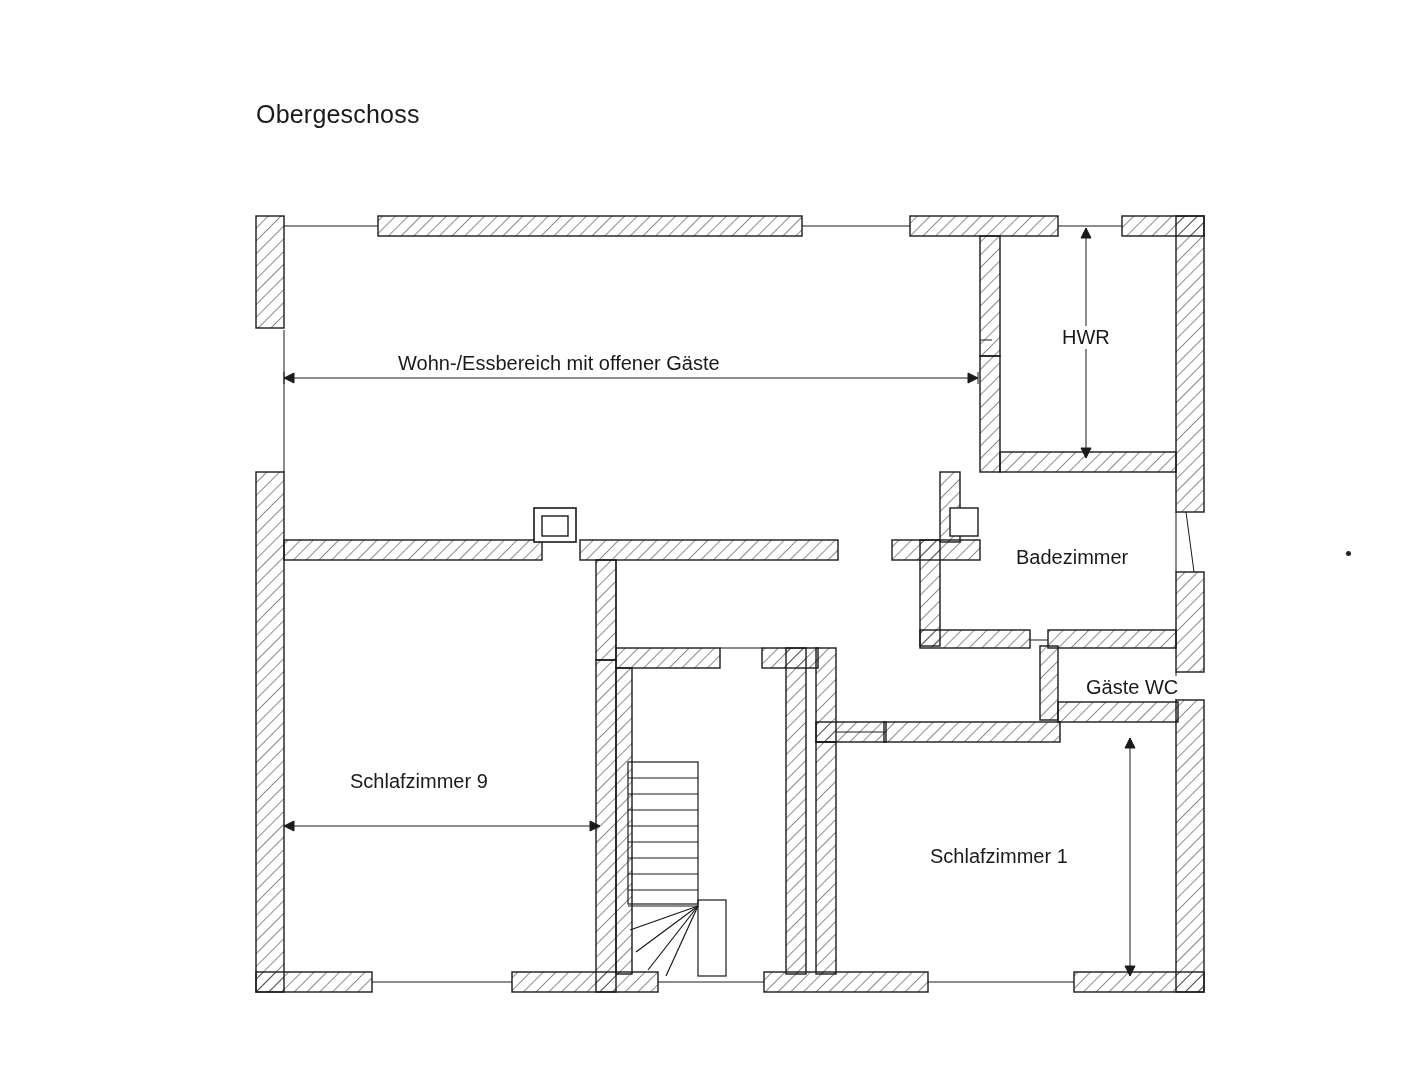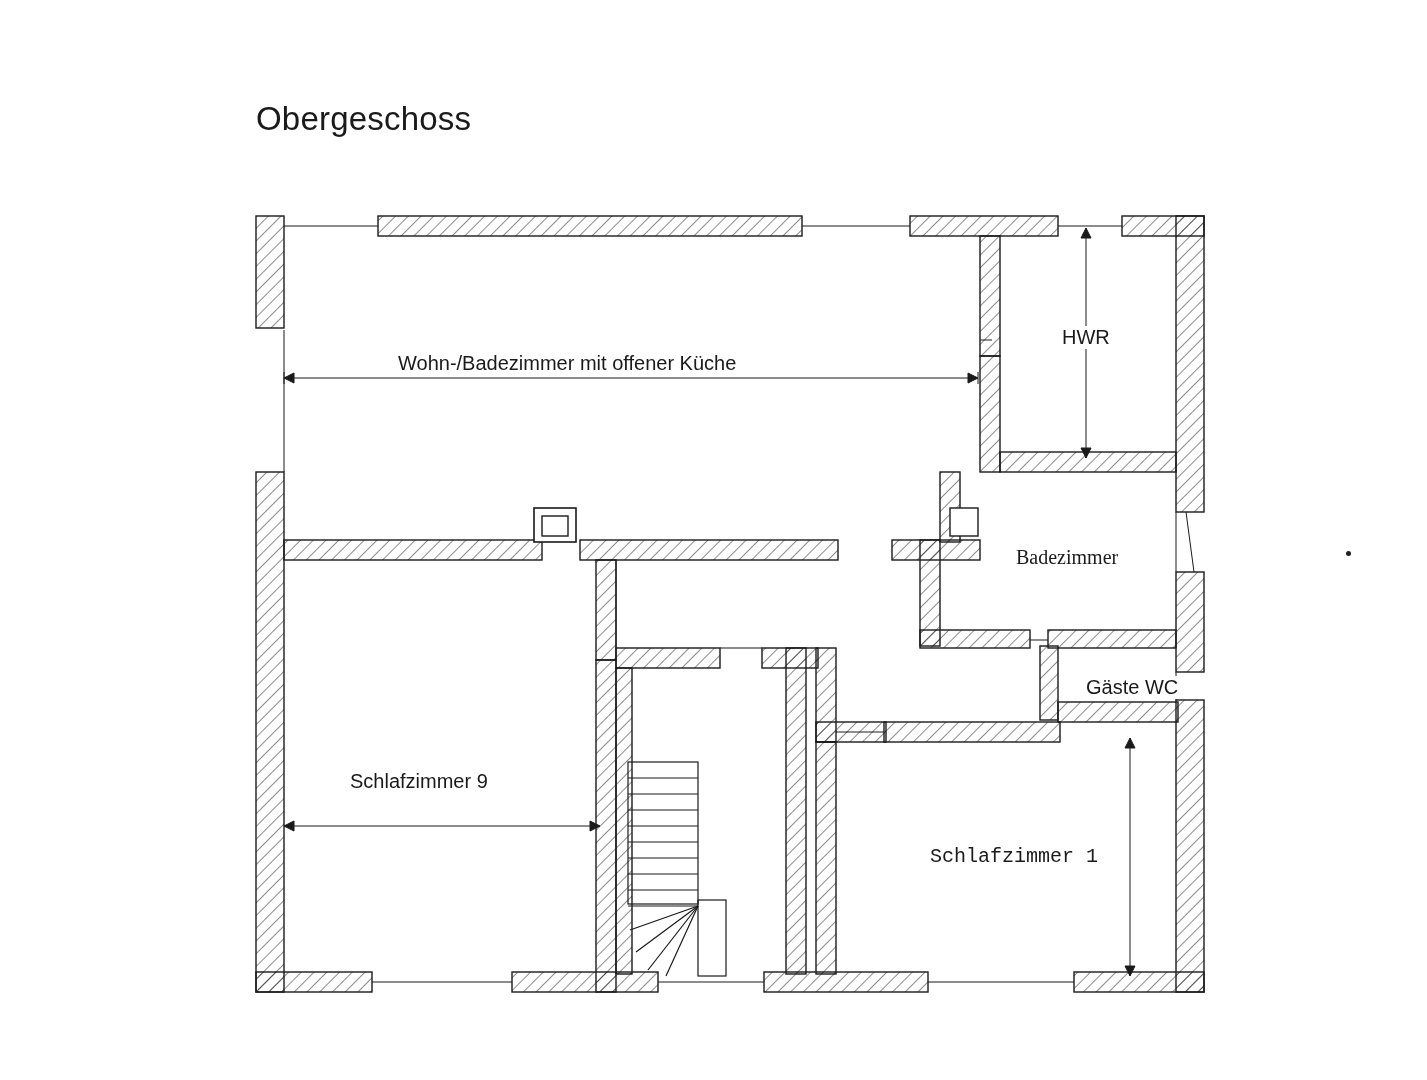--- a/index.html
+++ b/index.html
@@ -19,40 +19,40 @@
     position: absolute;
     left: 0;
     top: 0;
     width: 1427px;
     height: 1080px;
   }
   .plan-title {
     position: absolute;
     left: 256px;
     top: 100px;
-    font-size: 33px;
+    font-size: 25px;
     letter-spacing: 0.2px;
     color: #1a1a1a;
     white-space: nowrap;
   }
   .room-label {
     position: absolute;
     font-size: 20px;
     color: #1a1a1a;
     white-space: nowrap;
     background: #ffffff;
     padding: 0 4px;
     text-align: center;
   }
   .lbl-wohn   { left: 394px; top: 352px; }
   .lbl-hwr    { left: 1058px; top: 326px; }
-  .lbl-bad    { left: 1012px; top: 546px; font-family: Liberation Serif, serif; }
+  .lbl-bad    { left: 1012px; top: 546px; }
   .lbl-wc     { left: 1058px; top: 676px; margin-left: 24px; }
   .lbl-schlaf2{ left: 346px; top: 770px; }
-  .lbl-schlaf1{ left: 926px; top: 845px; font-family: Liberation Mono, monospace; }
+  .lbl-schlaf1{ left: 926px; top: 845px; }
   svg.plan-svg {
     position: absolute;
     left: 0;
     top: 0;
     width: 1427px;
     height: 1080px;
   }
   .dot-mark {
     position: absolute;
     left: 1346px;
@@ -202,21 +202,21 @@
       <line x1="284" y1="330" x2="284" y2="472"></line>
       <line x1="980" y1="340" x2="992" y2="340"></line>
       <line x1="1176" y1="512" x2="1176" y2="572"></line>
       <line x1="1176" y1="672" x2="1176" y2="700"></line>
       <line x1="616" y1="560" x2="616" y2="648"></line>
       <line x1="720" y1="648" x2="762" y2="648"></line>
       <line x1="1030" y1="640" x2="1048" y2="640"></line>
     </g>
   </svg>
 
-  <div class="room-label lbl-wohn">Wohn-/Badezimmer mit offener Küche</div>
+  <div class="room-label lbl-wohn">Wohn-/Essbereich mit offener Gäste</div>
   <div class="room-label lbl-hwr">HWR</div>
   <div class="room-label lbl-bad">Badezimmer</div>
   <div class="room-label lbl-wc">Gäste WC</div>
   <div class="room-label lbl-schlaf2">Schlafzimmer 9</div>
   <div class="room-label lbl-schlaf1">Schlafzimmer 1</div>
 
   <div class="dot-mark"></div>
 </div>
 
 </body></html>

